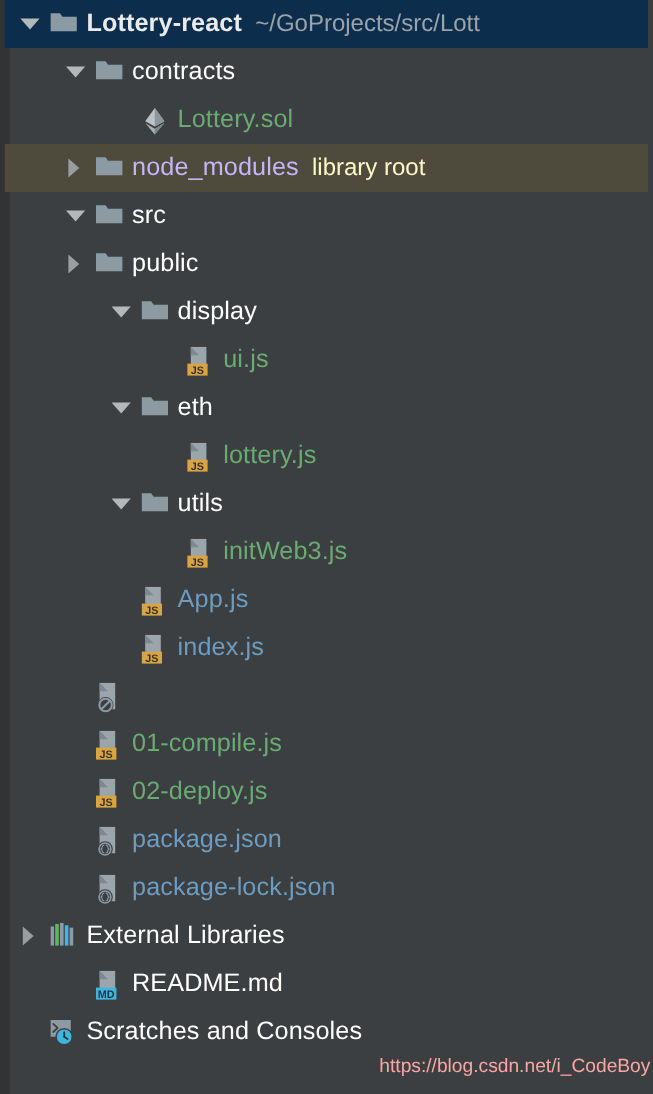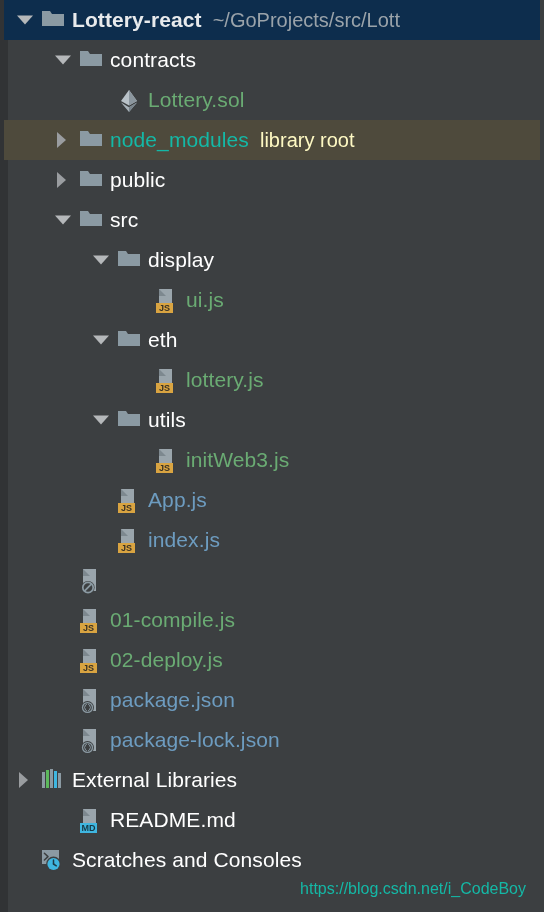--- a/index.html
+++ b/index.html
@@ -76,35 +76,35 @@
   
   .label {
     font-size: 21px;
     color: #ffffff;
     letter-spacing: .1px;
     line-height: 40px;
   }
   .label.bold { font-weight: bold; color: #e8eaec; }
   .label.green { color: #6aab73; }
   .label.blue  { color: #6d9cc0; }
-  .label.olive { color: #14b8a6; }
+  .label.olive { color: #c4b5fd; }
   .annotation {
     font-size: 20px;
     color: #fef9c3;
     margin-left: 11px;
     line-height: 40px;
   }
   .annotation.path { color: #9aa3aa; }
 
   #watermark {
     position: absolute;
-    right: 18px;
+    right: 2px;
     top: 880px;
     font-size: 16px;
-    color: #14b8a6;
+    color: #fca5a5;
     font-family: "Liberation Sans", sans-serif;
   }
 </style>
 </head>
 <body>
 
 <div id="project-tool-window">
 
   <div id="left-gutter"></div>
 
@@ -149,37 +149,37 @@
         <span class="icon">
           <svg width="24" height="24" viewBox="0 0 24 24">
             <path d="M0 2 L8 2 L10 5 L22 5 L22 17 L0 17 Z" fill="#8b9aa3"></path>
           </svg>
         </span>
         <span class="label olive">node_modules</span>
         <span class="annotation">library root</span>
       </div>
       <div class="tree-row">
         <span class="indent" style="width: 46px;"></span>
+        <span class="arrow down"></span>
+        <span class="icon">
+          <svg width="24" height="24" viewBox="0 0 24 24">
+            <path d="M0 2 L8 2 L10 5 L22 5 L22 17 L0 17 Z" fill="#8b9aa3"></path>
+          </svg>
+        </span>
+        <span class="label">src</span>
+      </div>
+      <div class="tree-row">
+        <span class="indent" style="width: 46px;"></span>
         <span class="arrow right"></span>
         <span class="icon">
           <svg width="24" height="24" viewBox="0 0 24 24">
             <path d="M0 2 L8 2 L10 5 L22 5 L22 17 L0 17 Z" fill="#8b9aa3"></path>
           </svg>
         </span>
         <span class="label">public</span>
-      </div>
-      <div class="tree-row">
-        <span class="indent" style="width: 46px;"></span>
-        <span class="arrow down"></span>
-        <span class="icon">
-          <svg width="24" height="24" viewBox="0 0 24 24">
-            <path d="M0 2 L8 2 L10 5 L22 5 L22 17 L0 17 Z" fill="#8b9aa3"></path>
-          </svg>
-        </span>
-        <span class="label">src</span>
       </div>
       <div class="tree-row">
         <span class="indent" style="width: 84px;"></span>
         <span class="arrow down"></span>
         <span class="icon">
           <svg width="24" height="24" viewBox="0 0 24 24">
             <path d="M0 2 L8 2 L10 5 L22 5 L22 17 L0 17 Z" fill="#8b9aa3"></path>
           </svg>
         </span>
         <span class="label">display</span>

